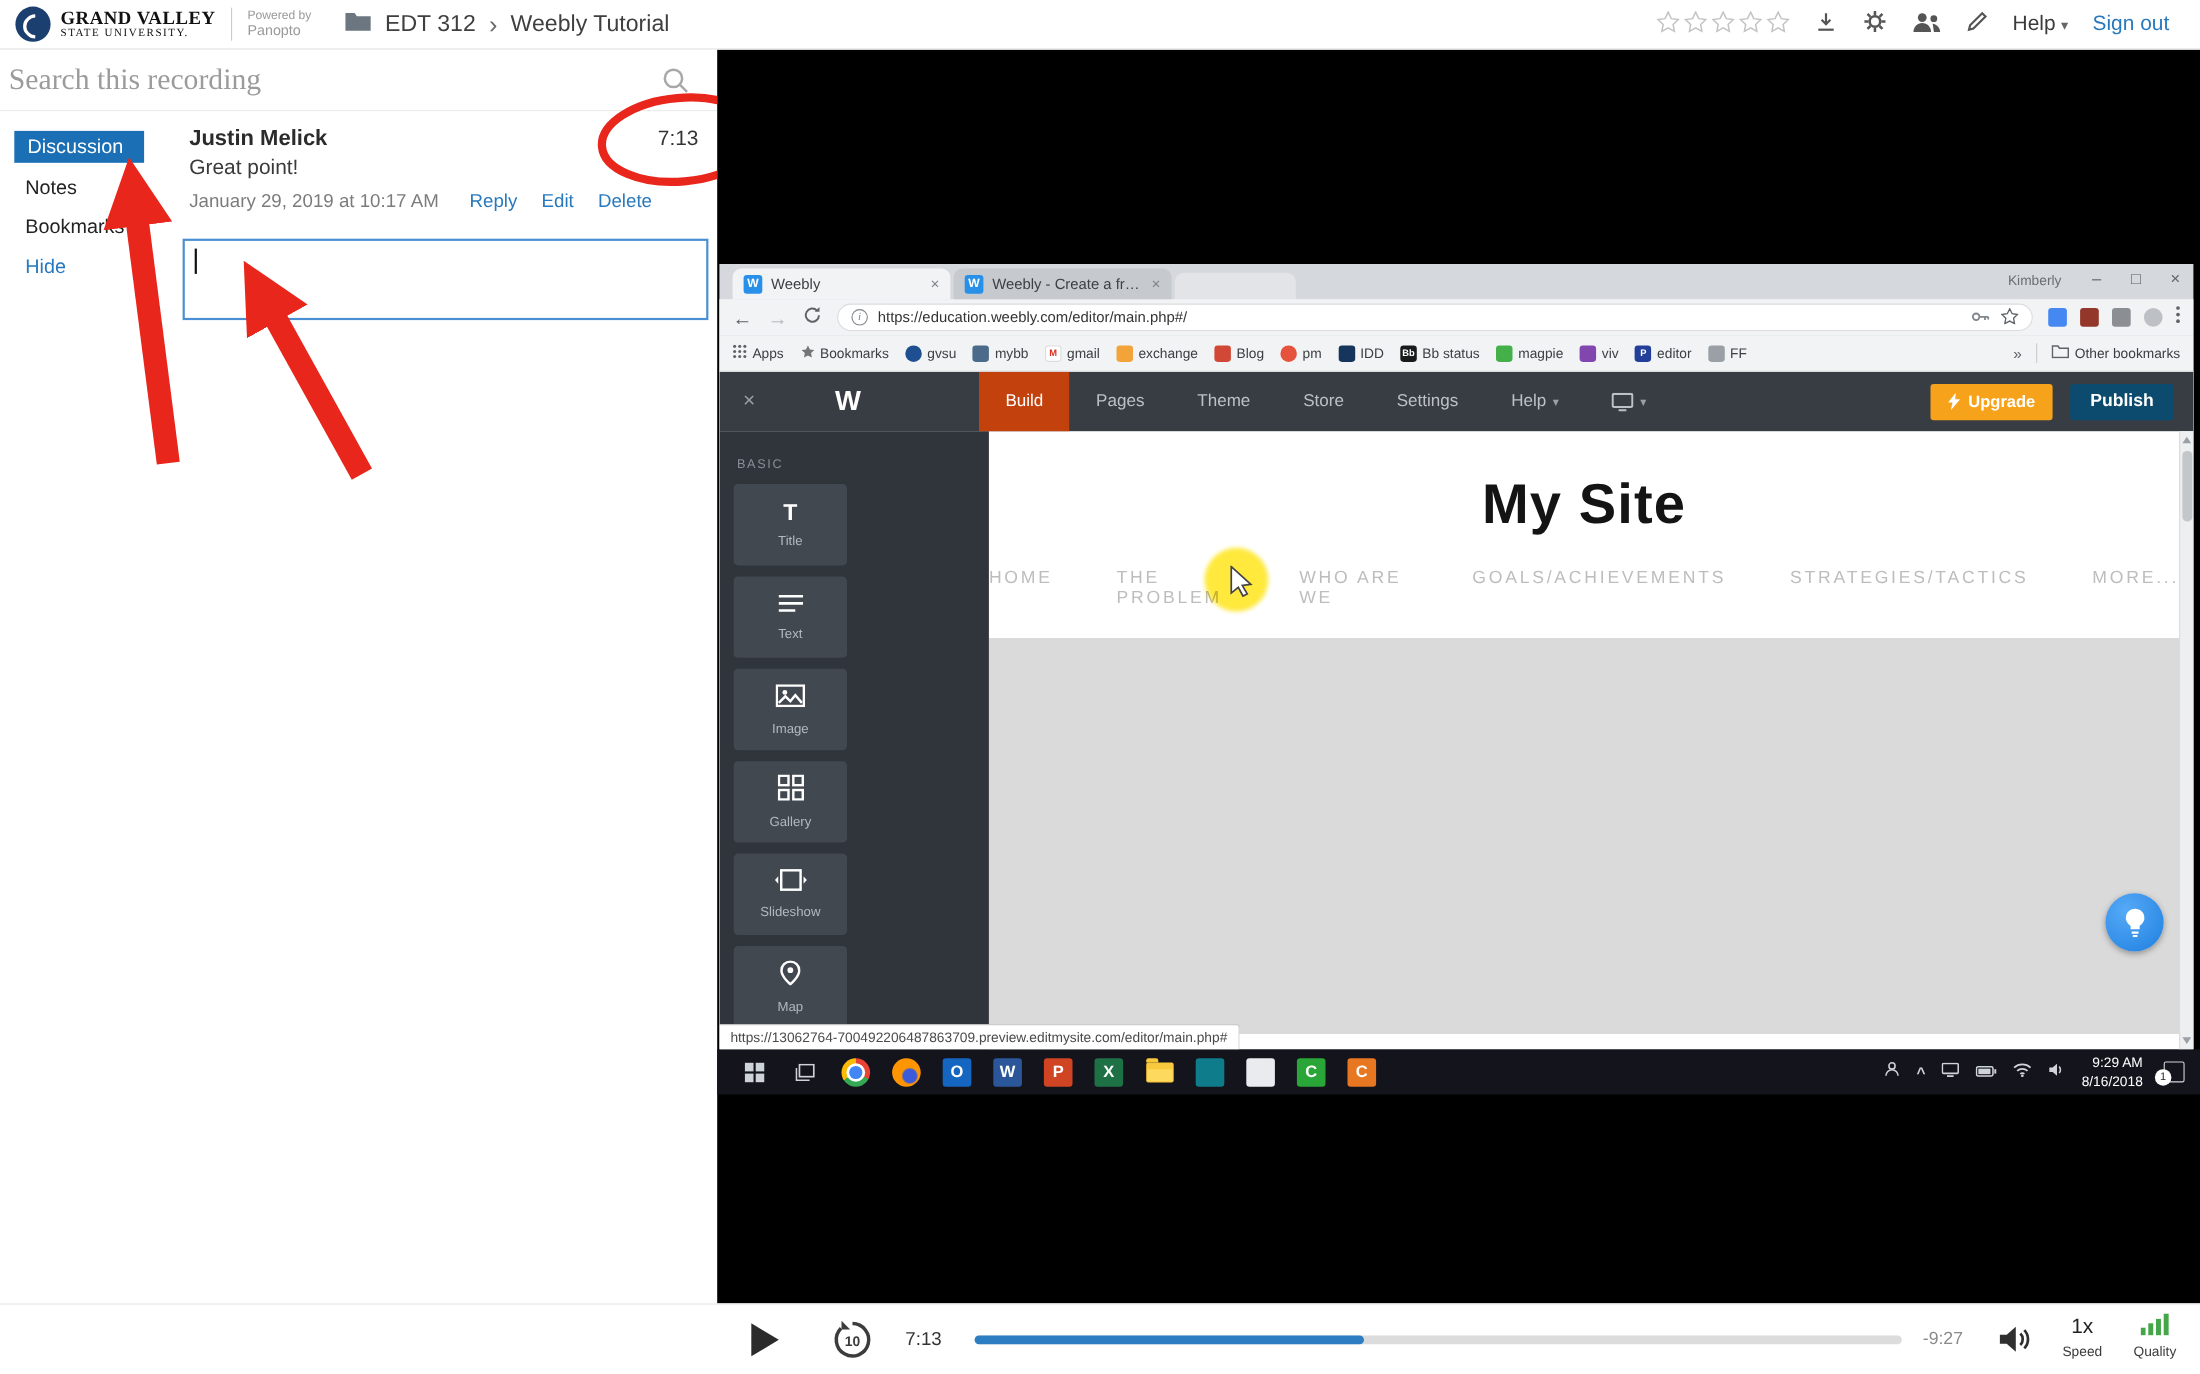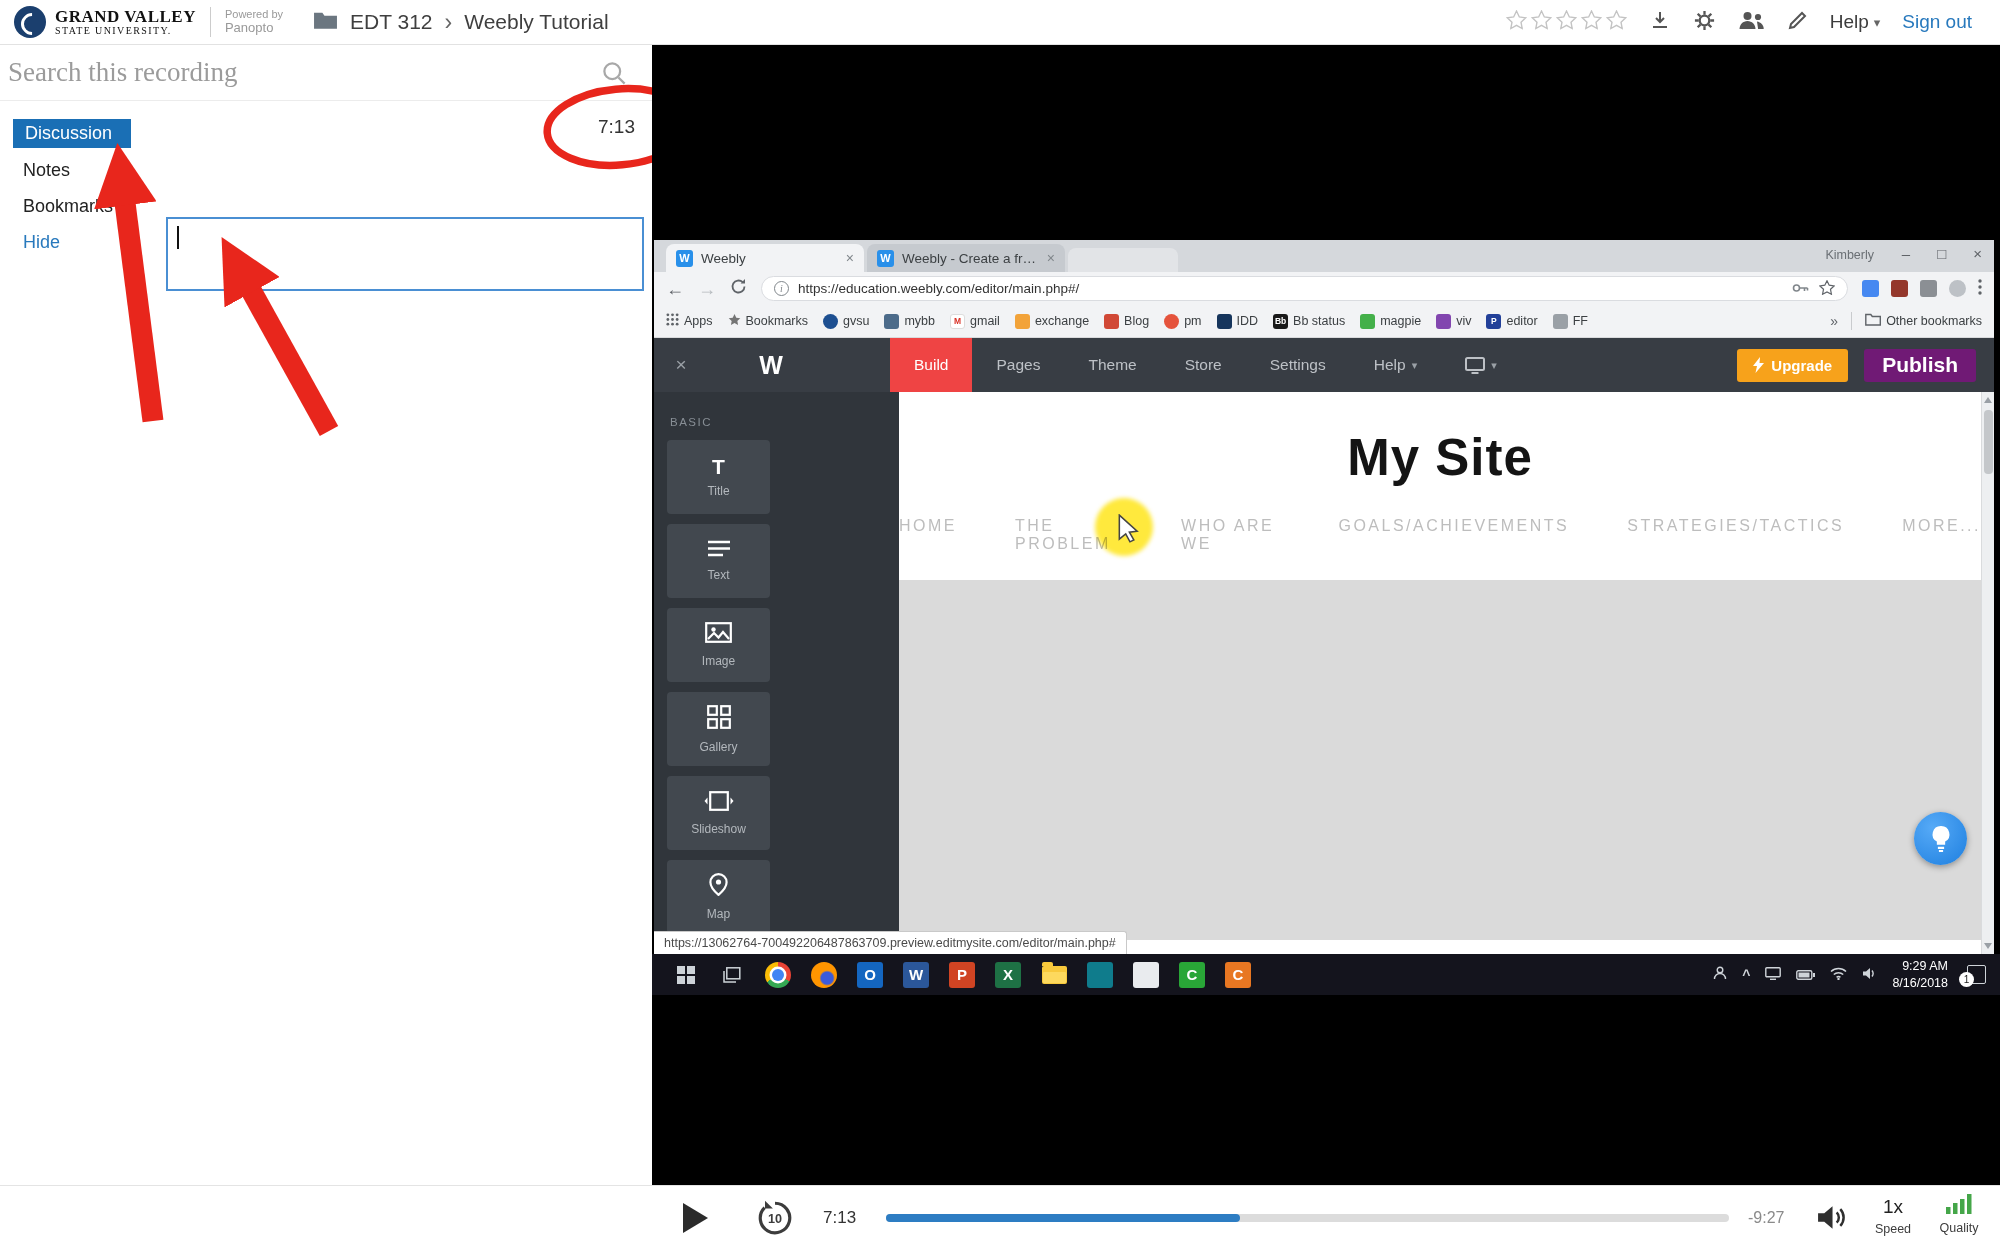--- a/index.html
+++ b/index.html
@@ -78,25 +78,25 @@
 .bm-right{margin-left:auto;display:flex;align-items:center;gap:13px}
 .bm-divider{width:1px;height:18px;background:#c9cbce}
 
 
 .page{position:absolute;left:0;top:98px;right:0;bottom:0;background:#fff;overflow:hidden}
 .wb-header{height:54px;background:#383d44;display:flex;align-items:center;position:relative;z-index:2}
 .wb-x{width:54px;text-align:center;color:#9aa0a6;font-size:19px}
 .wb-logo{width:126px;text-align:center;color:#fff;font-size:25px;font-weight:bold}
 .wb-nav{display:flex;align-items:stretch;height:100%;margin-left:56px}
 .wb-nav-item{display:flex;align-items:center;padding:0 24px;font-size:15.5px;color:#bdc1c6;gap:6px;cursor:default}
-.wb-nav-item.active{background:#ef4444;color:#fff}
+.wb-nav-item.active{background:#c2410c;color:#fff}
 .wb-caret{font-size:11px;color:#9aa0a6}
 .wb-right{margin-left:auto;display:flex;align-items:center;gap:16px;margin-right:18px}
 .btn-upgrade{height:33px;background:#f7a21b;color:#fff;font-weight:bold;font-size:15px;border-radius:3px;display:flex;align-items:center;gap:7px;padding:0 16px}
-.btn-publish{height:33px;background:#701a75;color:#fff;font-weight:bold;font-size:21px;border-radius:3px;display:flex;align-items:center;padding:0 18px}
+.btn-publish{height:33px;background:#0c4a6e;color:#fff;font-weight:bold;font-size:16px;border-radius:3px;display:flex;align-items:center;padding:0 18px}
 .wb-panel{position:absolute;left:0;top:54px;bottom:0;width:245px;background:#30353b;padding:24px 0 0 13px;z-index:1}
 .wb-basic{font-size:11.5px;letter-spacing:1.5px;color:#878e95;margin:0 0 12px 3px}
 .wb-el{width:103px;height:74px;background:#42484f;border-radius:4px;margin-bottom:10px;display:flex;flex-direction:column;align-items:center;justify-content:center;gap:7px;color:#fff}
 .wb-el-label{font-size:12px;color:#b3b8bd}
 .wb-el-glyph{font-size:21px;font-weight:bold;line-height:1}
 .wb-site{position:absolute;left:245px;top:54px;right:13px;bottom:0;background:#fff}
 .site-title{padding-top:36px;text-align:center;font-size:51px;font-weight:bold;letter-spacing:1px;color:#141414}
 .site-nav{margin-top:30px;display:flex;justify-content:center;gap:58px;font-size:16px;letter-spacing:2.5px;color:#bdbdbd;position:relative;z-index:1}
 .site-gray{position:absolute;left:0;top:188px;right:0;height:360px;background:#dadada}
 .highlight{position:absolute;left:196px;top:106px;width:58px;height:58px;border-radius:50%;background:#ffe93d;mix-blend-mode:multiply;filter:blur(2px);z-index:2}
@@ -221,20 +221,30 @@
             <circle cx="10" cy="10" r="7" fill="none" stroke="#a8a8a8" stroke-width="2"></circle>
             <line x1="15.5" y1="15.5" x2="21" y2="21" stroke="#a8a8a8" stroke-width="2"></line>
           </svg></span>
     </div>
     <nav class="tabs">
       <div class="tab active">Discussion</div>
       <div class="tab">Notes</div>
       <div class="tab">Bookmarks</div>
       <div class="tab link">Hide</div>
     </nav>
+    <div class="comment">
+      <div class="c-author">Justin Melick</div>
+      <div class="c-body">Great point!</div>
+      <div class="c-meta">
+        <span class="c-date">January 29, 2019 at 10:17 AM</span>
+        <span class="c-link">Reply</span>
+        <span class="c-link">Edit</span>
+        <span class="c-link">Delete</span>
+      </div>
+    </div>
     <div class="c-time">7:13</div>
     <div class="comment-input">
       <span class="caret-line"></span>
     </div>
     <svg class="annotations" viewBox="0 0 652 520">
       <defs>
         <marker id="ah" viewBox="0 0 6 6" refX="1" refY="3" markerWidth="3" markerHeight="3" orient="auto">
           <path d="M0 0 L6 3 L0 6 Z" fill="#e8261c"></path>
         </marker>
       </defs>

